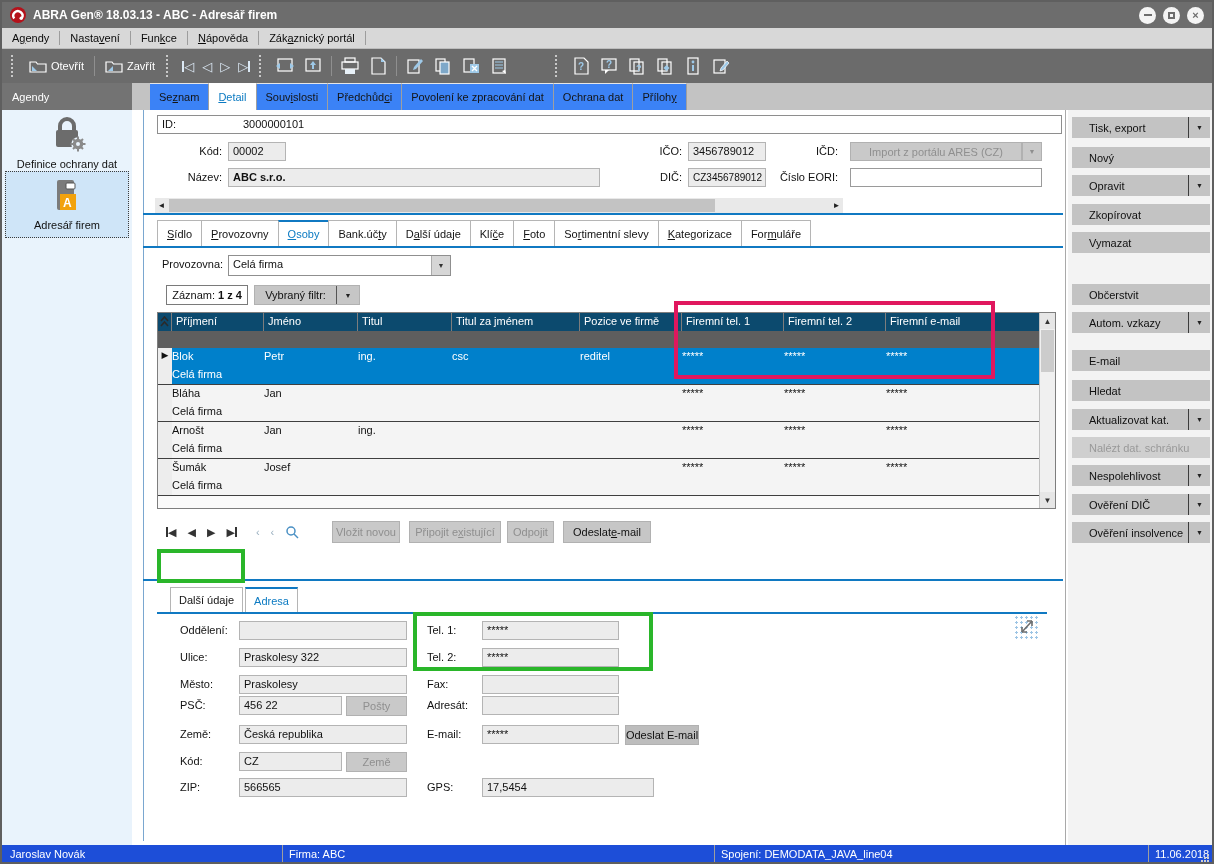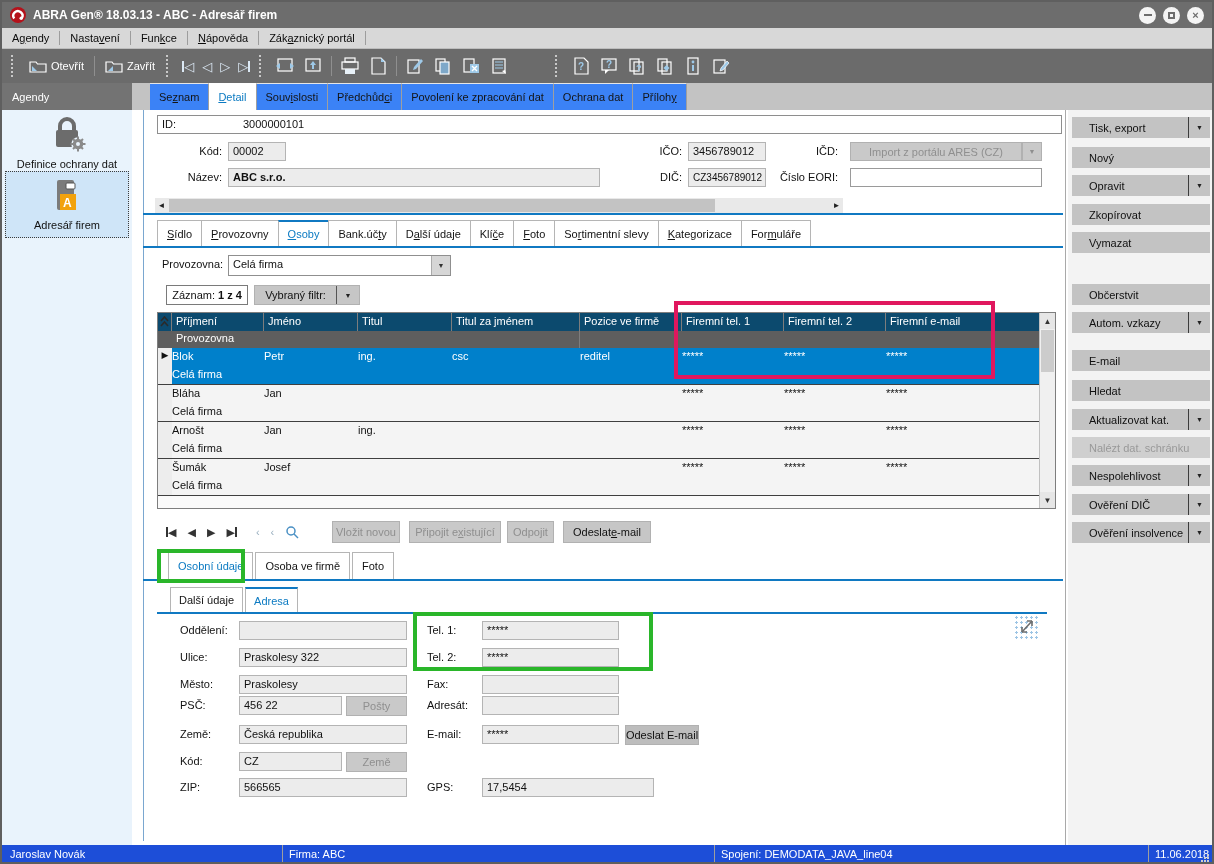--- a/index.html
+++ b/index.html
@@ -401,21 +401,20 @@
       <div class="th">Příjmení</div>
       <div class="th">Jméno</div>
       <div class="th">Titul</div>
       <div class="th">Titul za jménem</div>
       <div class="th">Pozice ve firmě</div>
       <div class="th">Firemní tel. 1</div>
       <div class="th">Firemní tel. 2</div>
       <div class="th" style="border-right:none">Firemní e-mail</div>
     </div>
     <div class="trow sub2">
-      <div class="span4">Provozovna</div>
       <div class="rest"></div>
     </div>
 
     <div class="rec sel">
       <div class="trow l1">
         <div class="mkcell">▶</div>
         <div>Blok</div>
         <div>Petr</div>
         <div>ing.</div>
         <div>csc</div>
@@ -503,25 +502,20 @@
           <circle cx="6" cy="6" r="4" fill="none" stroke="#4a90c4" stroke-width="1.5"></circle>
           <path d="M9 9 l4 4" stroke="#4a90c4" stroke-width="1.5"></path>
         </svg>
     </span>
   </div>
   <div class="gbtn dis" style="left:200px;top:411px;width:68px;height:22px">Vložit novou</div>
   <div class="gbtn dis" style="left:277px;top:411px;width:92px;height:22px">Připojit e<u>x</u>istující</div>
   <div class="gbtn dis" style="left:375px;top:411px;width:47px;height:22px">Odpojit</div>
   <div class="gbtn" style="left:431px;top:411px;width:88px;height:22px">Odeslat <u>e</u>-mail</div>
 
-  <div class="ptabs">
-    <div class="ptab active">Osobní údaje</div>
-    <div class="ptab">Osoba ve firmě</div>
-    <div class="ptab">Foto</div>
-  </div>
   <div class="blueline" style="left:11px;top:469px;width:920px"></div>
 
   <div class="atabs">
     <div class="atab">Další údaje</div>
     <div class="atab active">Adresa</div>
   </div>
   <div class="blueline" style="left:25px;top:502px;width:890px"></div>
 
   <div class="lbl" style="left:48px;top:514px">Oddělení:</div>
   <div class="fld" style="left:107px;top:511px;width:168px"></div>

